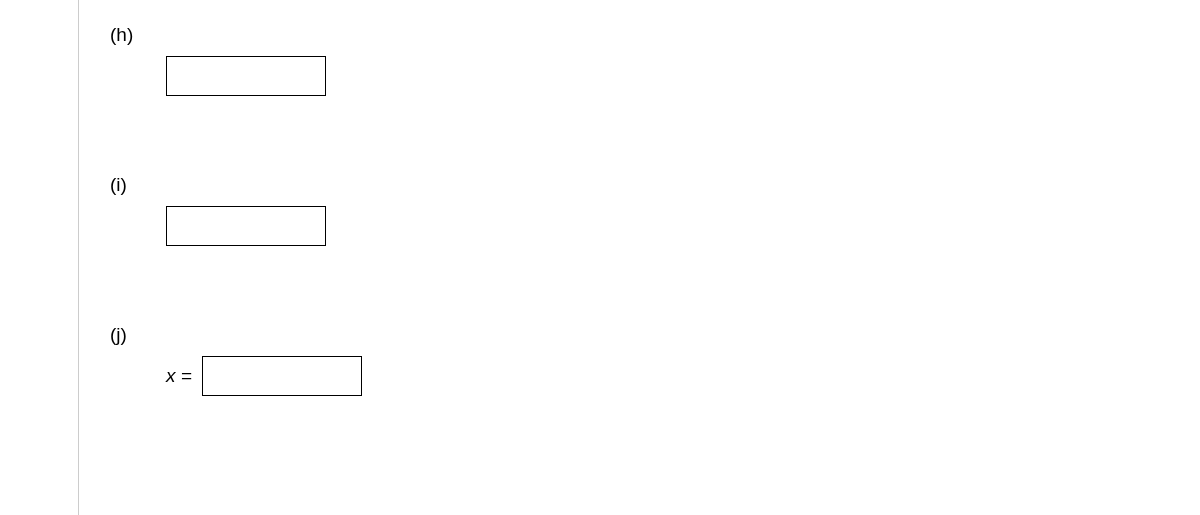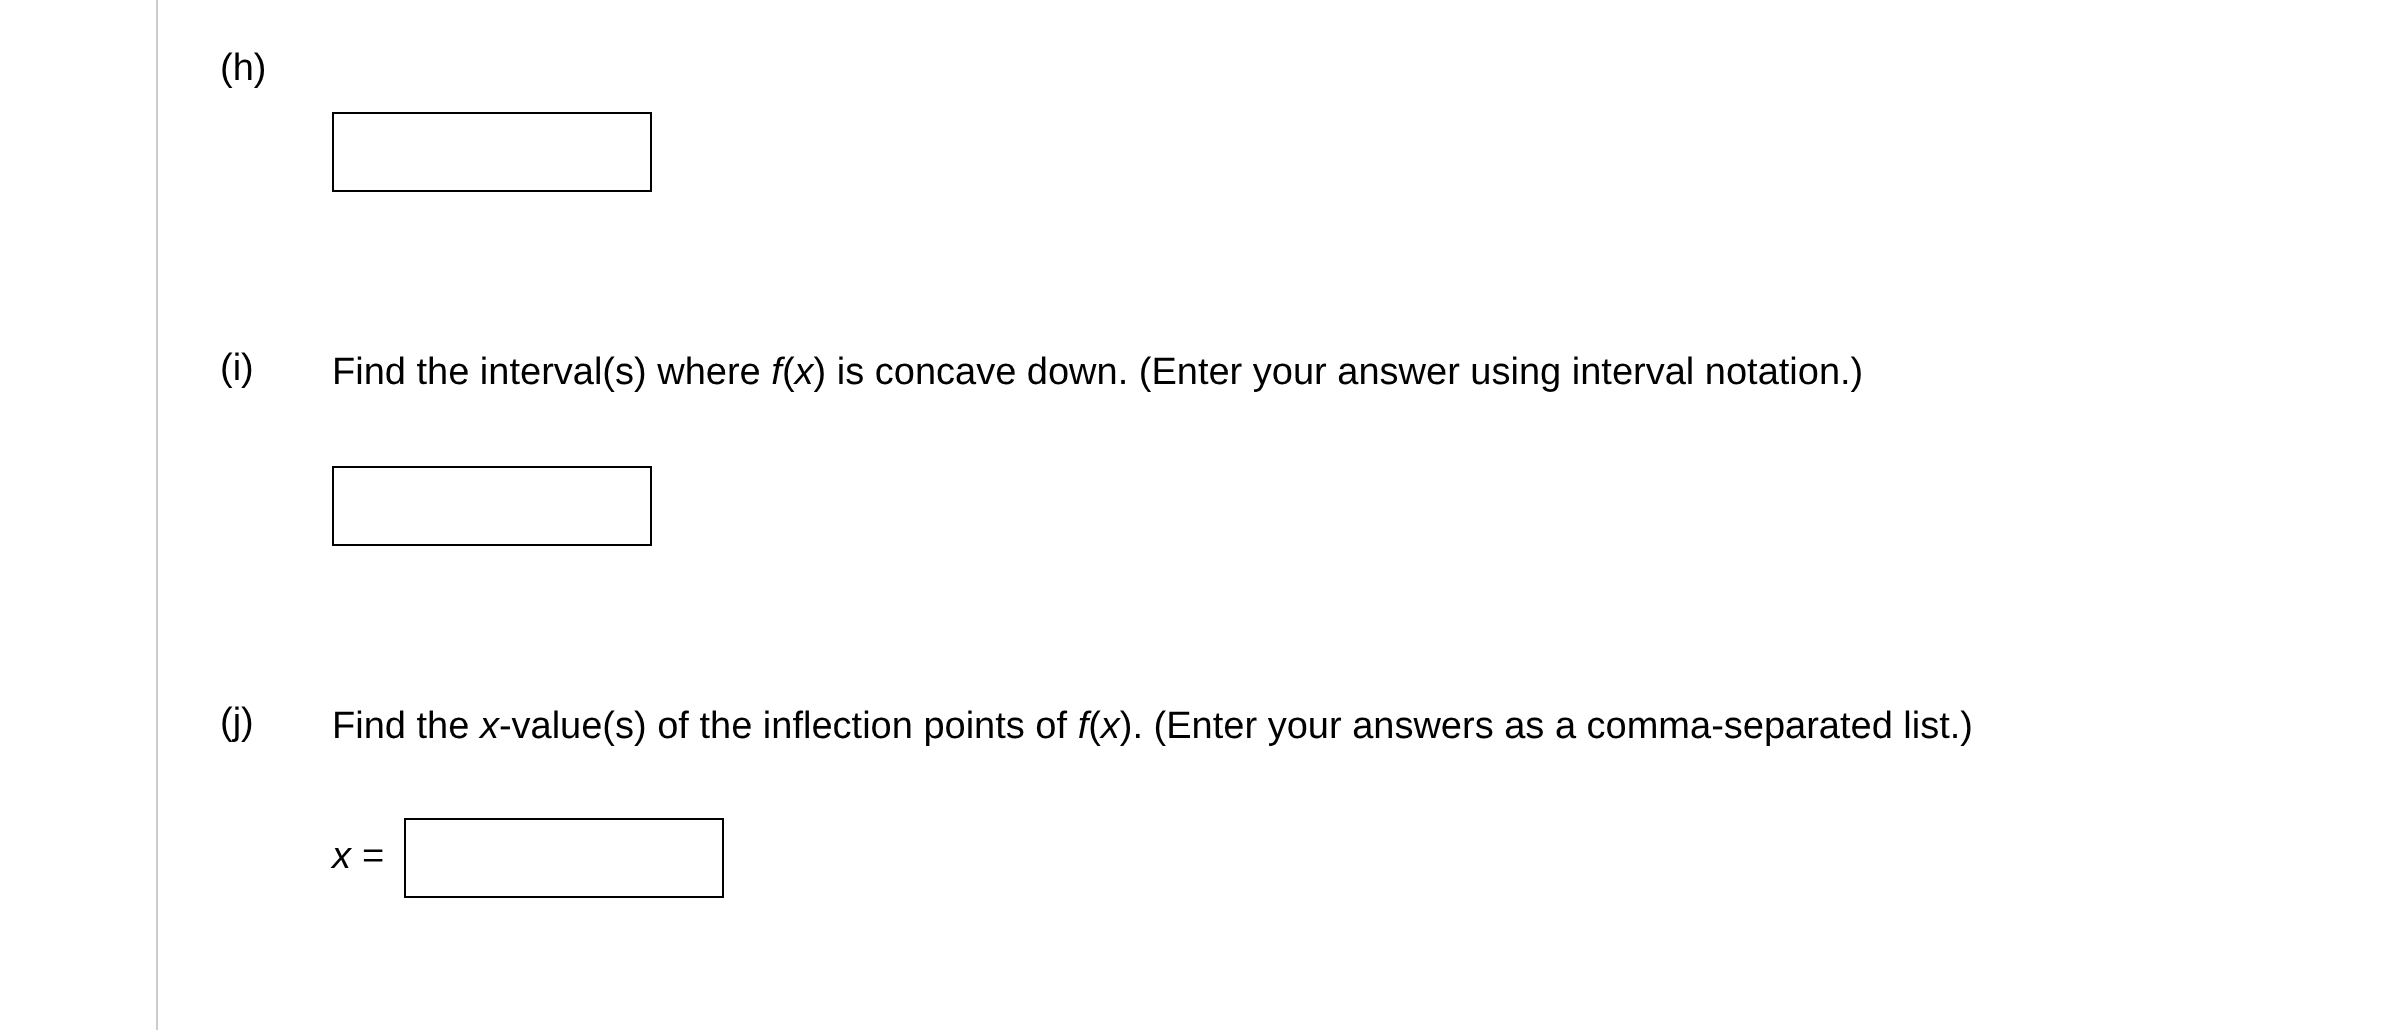--- a/index.html
+++ b/index.html
@@ -77,33 +77,27 @@
   <div class="question-block">
     <div class="question-label">(h)</div>
     <div class="question-body">
       <input type="text" class="answer-input" value="" style="">
     </div>
   </div>
 
   <div class="question-block">
     <div class="question-label">(i)</div>
     <div class="question-body">
-      <div class="question-text">
-        <span>Find the interval(s) where </span><span class="italic">f</span><span>(</span><span class="italic">x</span><span>)</span><span> is concave down. (Enter your answer using interval notation.)</span>
-      </div>
       <input type="text" class="answer-input" value="" style="">
     </div>
   </div>
 
   <div class="question-block">
     <div class="question-label">(j)</div>
     <div class="question-body">
-      <div class="question-text">
-        <span>Find the </span><span class="italic">x</span><span>-value(s) of the inflection points of </span><span class="italic">f</span><span>(</span><span class="italic">x</span><span>)</span><span>. (Enter your answers as a comma-separated list.)</span>
-      </div>
       <div class="answer-row">
         <span class="prefix-label"><span class="italic">x</span><span> =</span></span>
         <input type="text" class="answer-input" value="" style="">
       </div>
     </div>
   </div>
 
 </div>
 
 </body></html>

